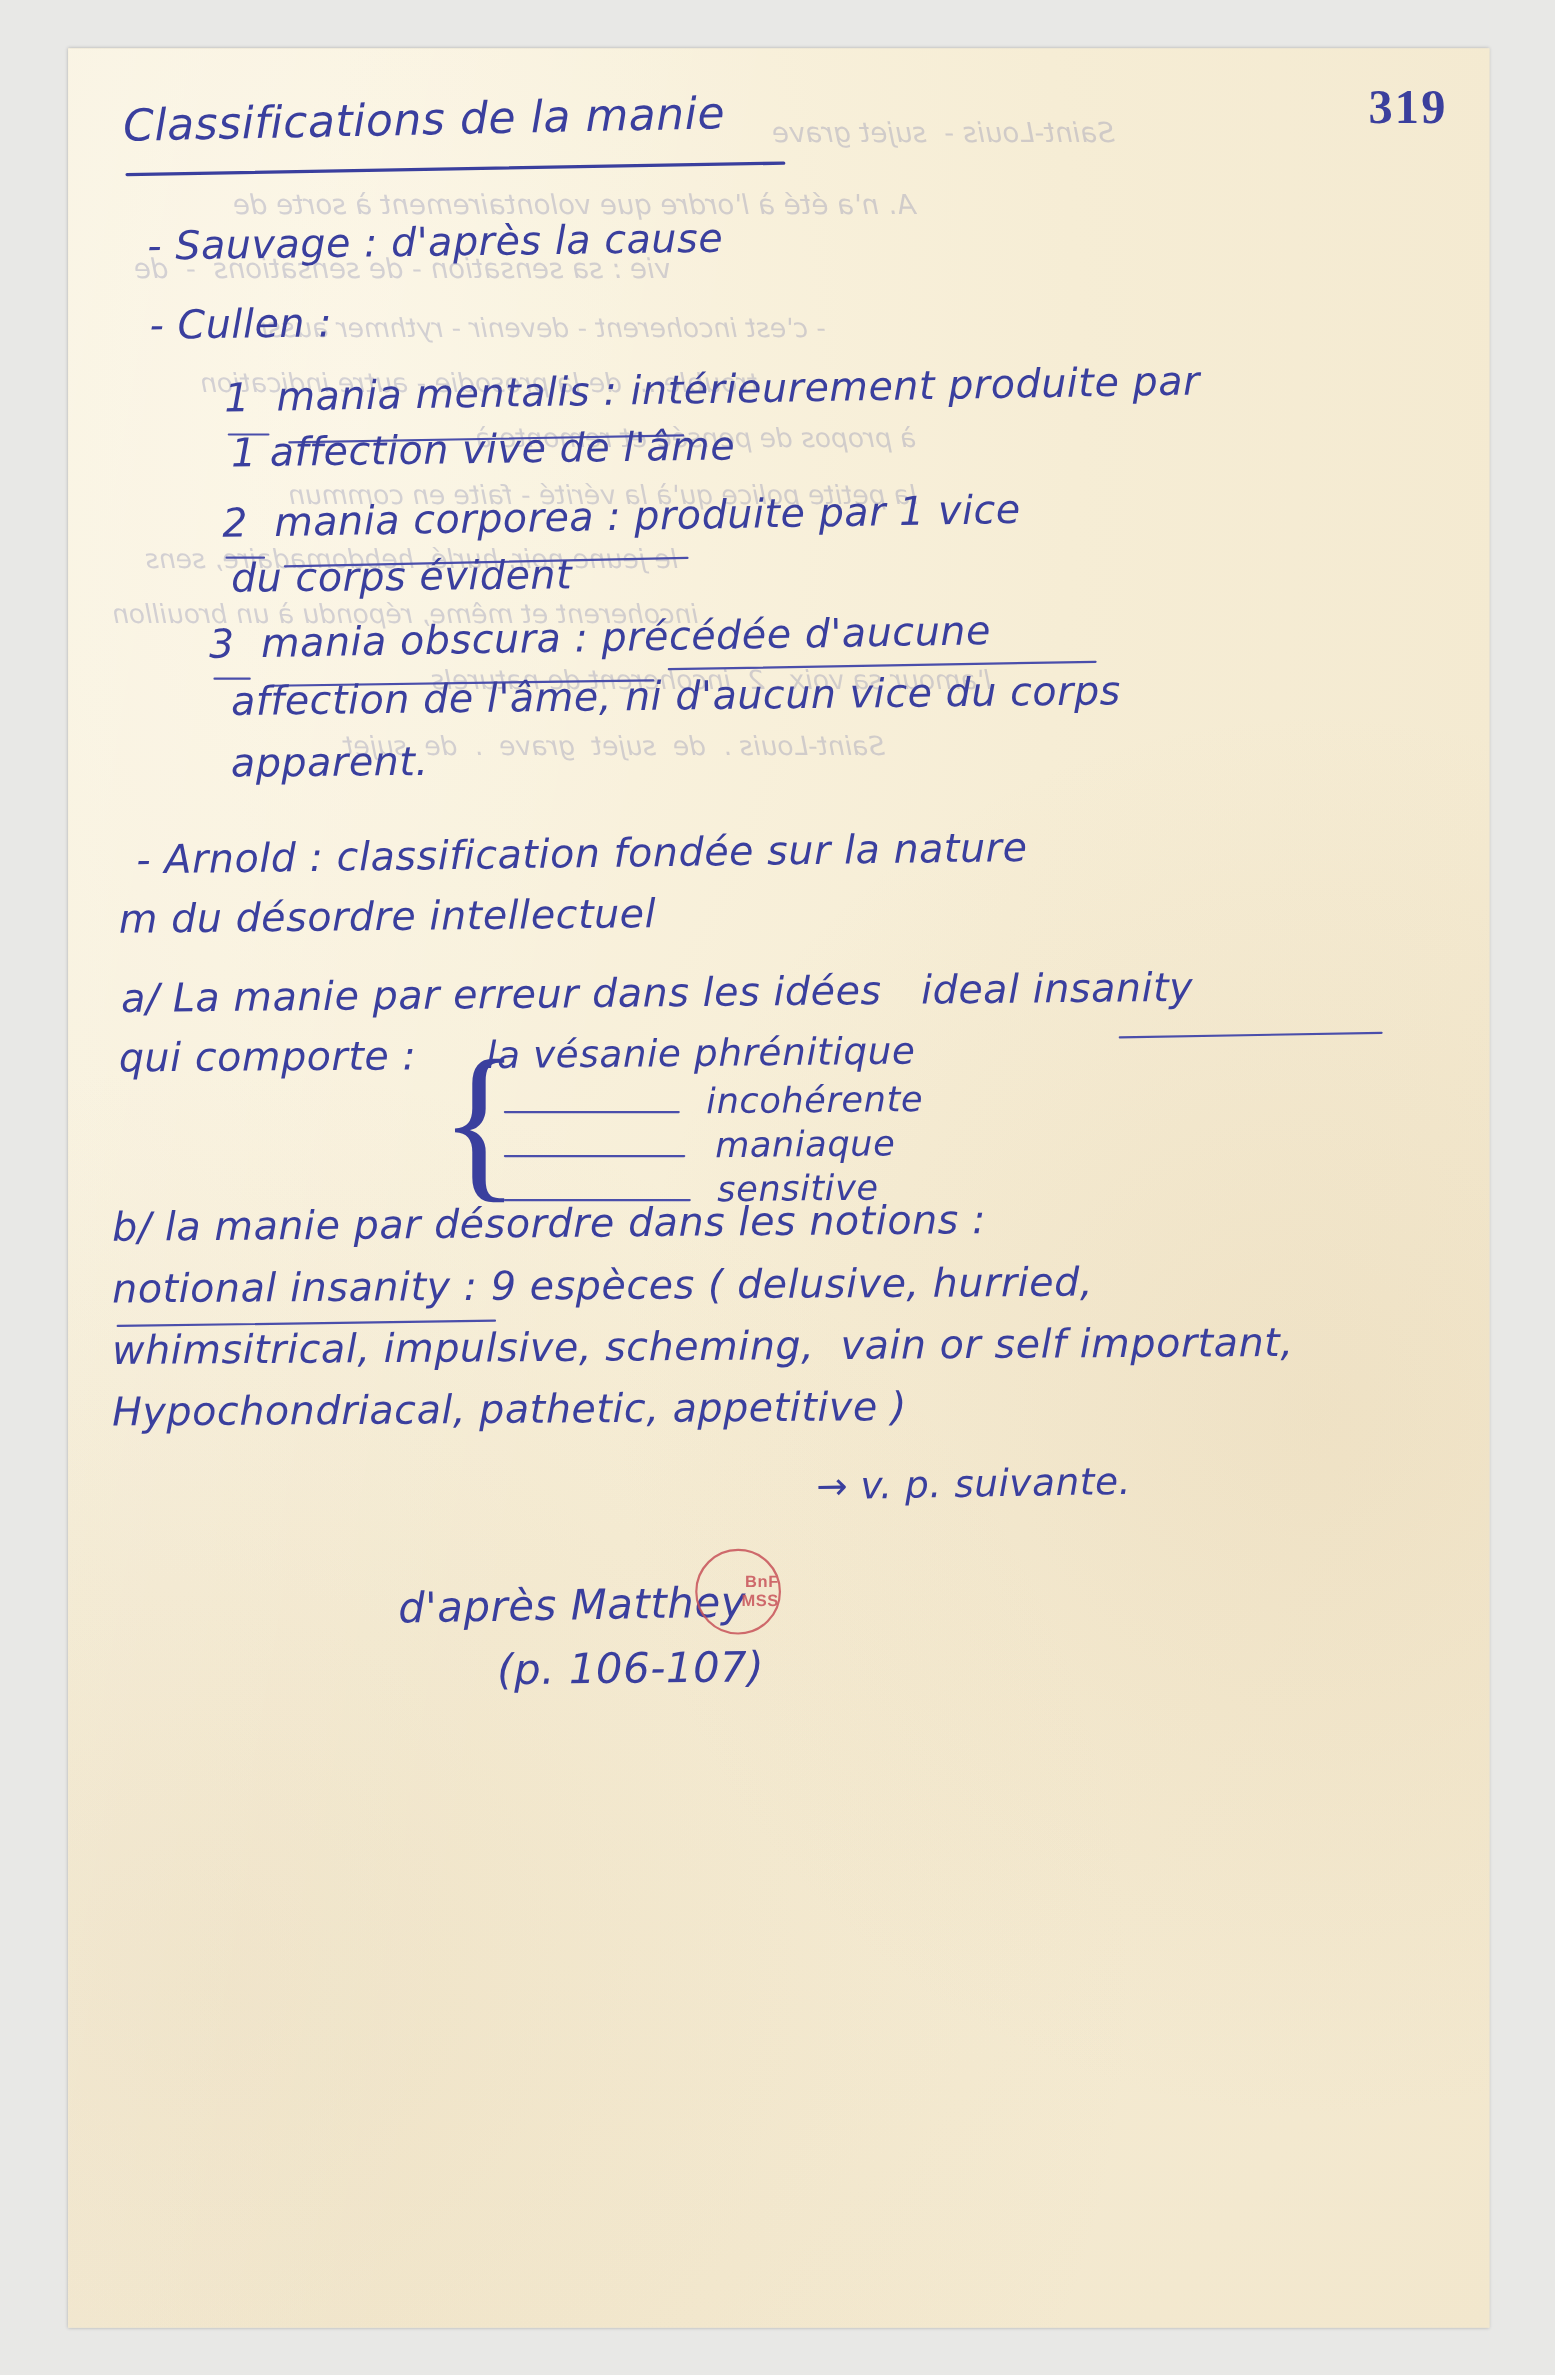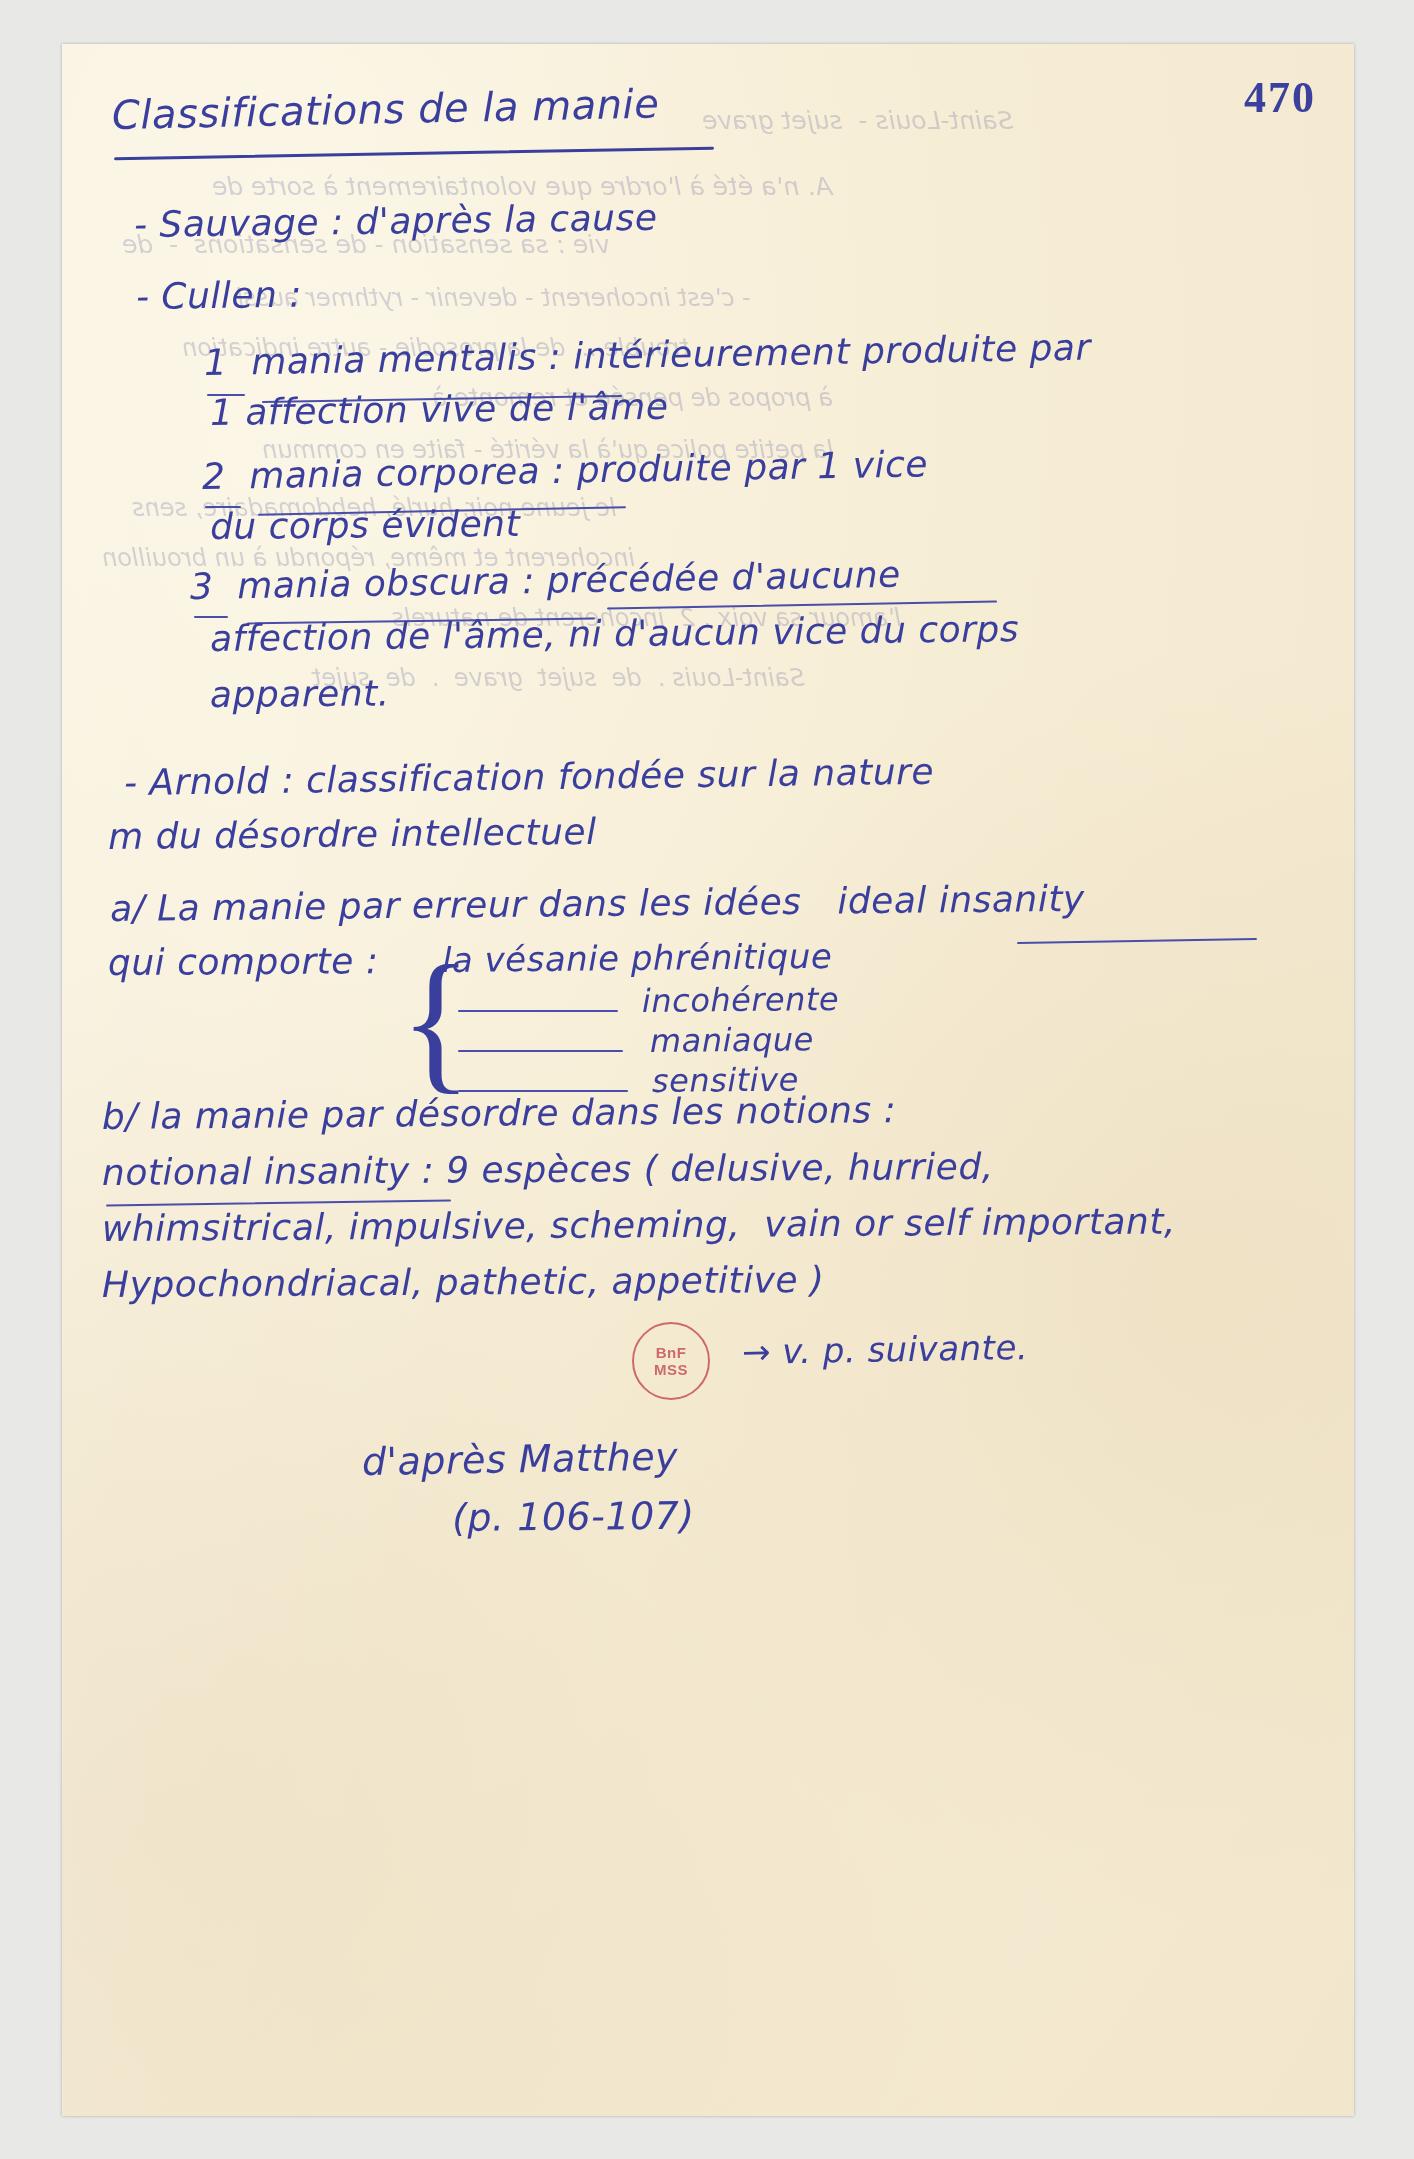--- a/index.html
+++ b/index.html
@@ -124,21 +124,21 @@
     opacity: 0.85;
     z-index: 4;
   }
 </style>
 </head>
 <body>
 
 <div id="scan">
   <div id="sheet">
 
-    <div class="pagenum">470</div>
+    <div class="pagenum">319</div>
 
     <div class="bleed" style="left:640px; top:62px; font-size:25px;">Saint-Louis -  sujet grave</div>
     <div class="bleed" style="left:150px; top:128px; font-size:25px;">A. n'a été à l'ordre que volontairement à sorte de</div>
     <div class="bleed" style="left:60px; top:186px; font-size:25px;">vie : sa sensation - de sensations  -  de</div>
     <div class="bleed" style="left:175px; top:240px; font-size:24px;">- c'est incoherent - devenir - rythmer aussi</div>
     <div class="bleed" style="left:120px; top:290px; font-size:24px;">trouble ... de la prosodie - autre indication</div>
     <div class="bleed" style="left:370px; top:340px; font-size:24px;">à propos de pensée et remonte à</div>
     <div class="bleed" style="left:200px; top:392px; font-size:24px;">la petite police qu'à la vérité - faite en commun</div>
     <div class="bleed" style="left:70px; top:450px; font-size:24px;">le jeune noir, hurlé, hebdomadaire, sens</div>
     <div class="bleed" style="left:40px; top:500px; font-size:24px;">incoherent et même, répondu à un brouillon</div>
@@ -196,21 +196,21 @@
 
     <div class="hw" style="left:40px; top:1052px; font-size:36px; transform:rotate(-0.5deg);">b/ la manie par désordre dans les notions :</div>
     <div class="hw" style="left:40px; top:1108px; font-size:36px; transform:rotate(-0.4deg);">notional insanity : 9 espèces ( delusive, hurried,</div>
     <div class="ul thin" style="left:44px; top:1158px; width:345px; transform:rotate(-0.8deg);"></div>
 
     <div class="hw" style="left:40px; top:1164px; font-size:36px; transform:rotate(-0.4deg);">whimsitrical, impulsive, scheming,  vain or self important,</div>
     <div class="hw" style="left:40px; top:1220px; font-size:36px; transform:rotate(-0.4deg);">Hypochondriacal, pathetic, appetitive )</div>
 
     <div class="hw" style="left:680px; top:1288px; font-size:34px; transform:rotate(-1.0deg);">→ v. p. suivante.</div>
 
-    <div class="stamp" style="left:570px; top:1278px;">
+    <div class="stamp" style="left:570px; top:1364px;align-items:flex-end;">
       <span>BnF</span>
       <span>MSS</span>
     </div>
 
     <div class="hw" style="left:300px; top:1396px; font-size:38px; transform:rotate(-1.0deg);">d'après Matthey</div>
     <div class="hw" style="left:390px; top:1452px; font-size:38px; transform:rotate(-0.6deg);">(p. 106-107)</div>
 
   </div>
 </div>
 

